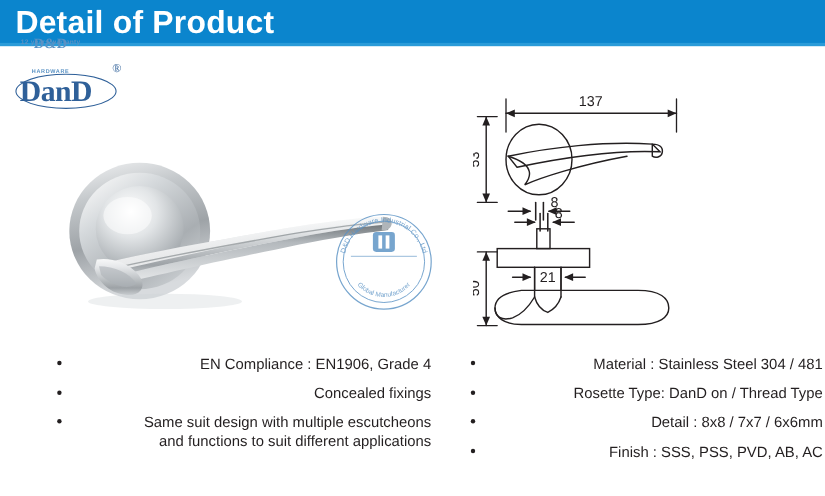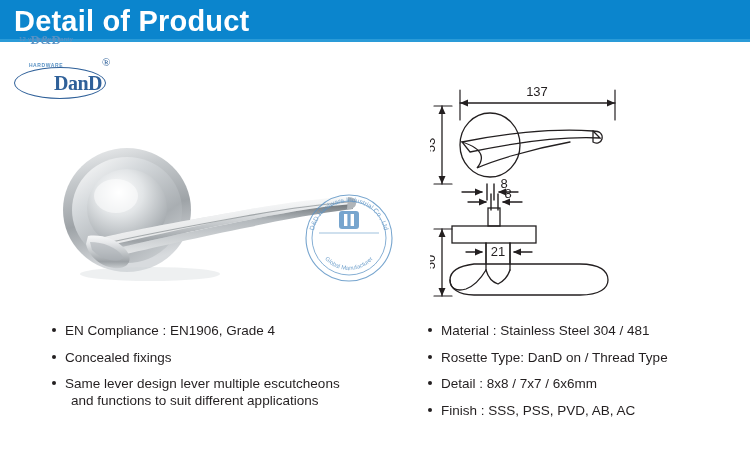--- a/index.html
+++ b/index.html
@@ -61,24 +61,24 @@
     height: 32px;
     border: 1.6px solid #2f6099;
     border-radius: 50%;
     box-sizing: border-box;
   }
   #logo-text {
     position: absolute;
     left: 4px;
     top: 14px;
     width: 84px;
-    text-align: right;
+    text-align: left;
     font-family: "Liberation Serif", serif;
     font-weight: bold;
-    font-size: 20px;
+    font-size: 27px;
     line-height: 26px;
     color: #2f6099;
     letter-spacing: -0.5px;
   }
   #logo-reg {
     position: absolute;
     left: 88px;
     top: 0px;
     font-size: 11px;
     color: #2f6099;
@@ -156,20 +156,21 @@
   #spec-col-left  { left: 52px;  width: 340px; }
   #spec-col-right { left: 428px; width: 320px; }
 
   .spec-item {
     position: relative;
     padding-left: 13px;
     margin-bottom: 9.5px;
     font-size: 13.5px;
     line-height: 17px;
     color: #231f20;
+    text-align: right;
   }
   .spec-item .bullet {
     position: absolute;
     left: 0;
     top: 6px;
     width: 4px;
     height: 4px;
     border-radius: 50%;
     background: #231f20;
   }
@@ -360,21 +361,21 @@
       <div class="spec-item">
         <span class="bullet"></span>
         <span>EN Compliance : EN1906, Grade 4</span>
       </div>
       <div class="spec-item">
         <span class="bullet"></span>
         <span>Concealed fixings</span>
       </div>
       <div class="spec-item">
         <span class="bullet"></span>
-        <span>Same lever design lever multiple escutcheons</span>
+        <span>Same suit design with multiple escutcheons</span>
         <span class="spec-cont">and functions to suit different applications</span>
       </div>
     </div>
 
     <div class="spec-col" id="spec-col-right">
       <div class="spec-item">
         <span class="bullet"></span>
         <span>Material : Stainless Steel 304 / 481</span>
       </div>
       <div class="spec-item">

